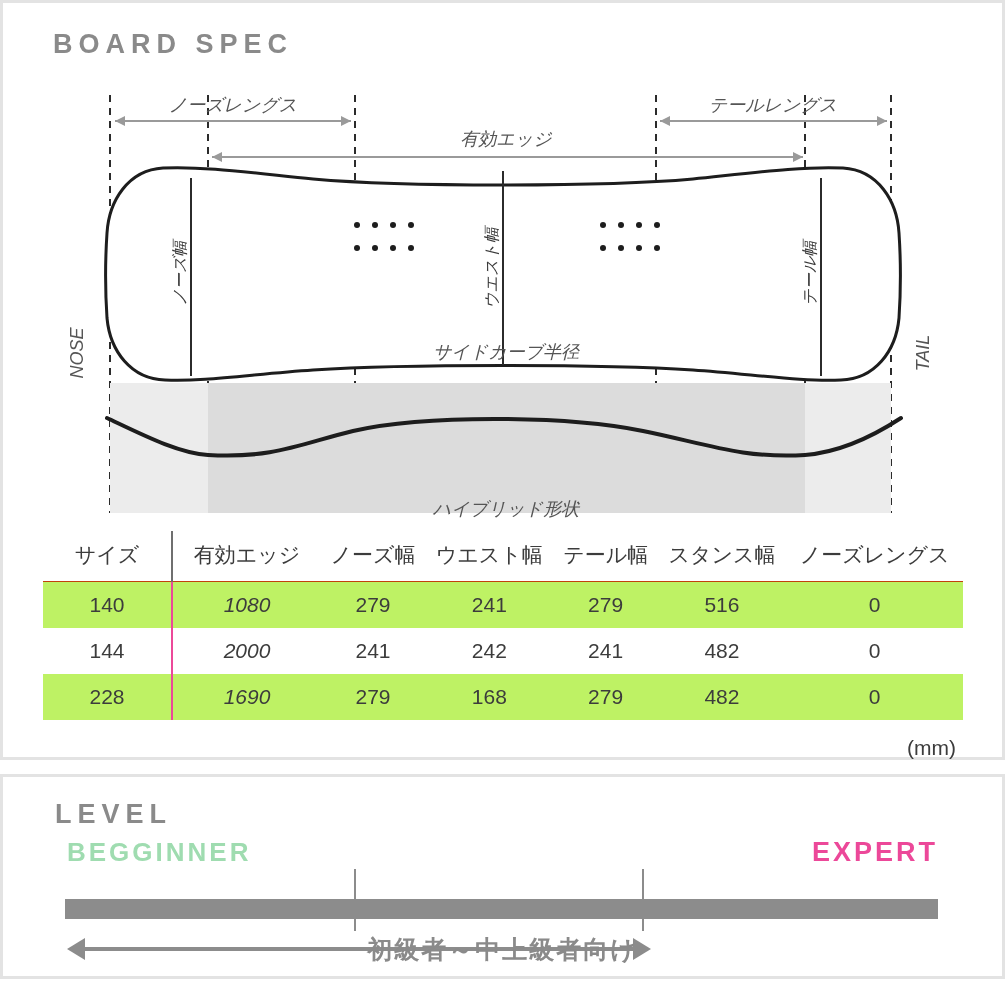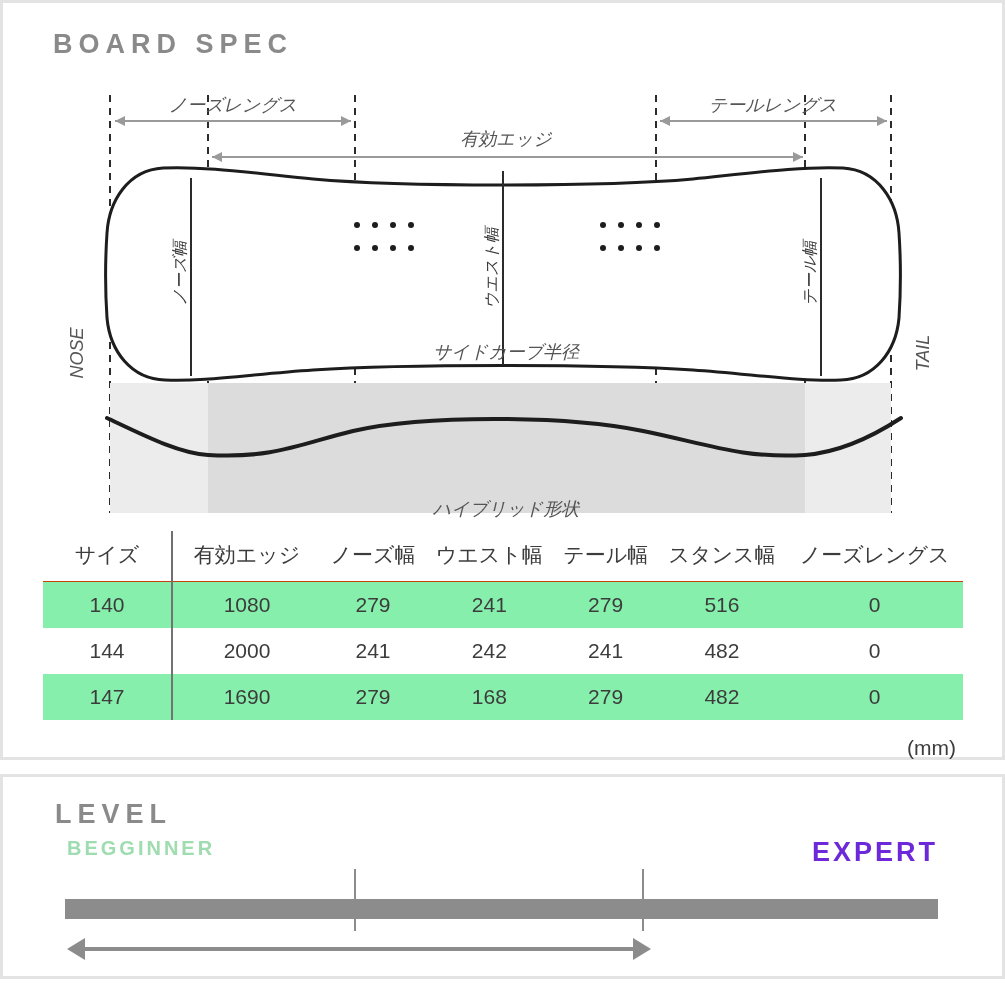--- a/index.html
+++ b/index.html
@@ -49,40 +49,40 @@
     padding:10px 4px 12px 4px;
     text-align:center;
     border-bottom:1px solid #c2410c;
     white-space:nowrap;
   }
   .spec-table td{
     padding:11px 4px;
     text-align:center;
     white-space:nowrap;
   }
-  .spec-table tbody tr.alt td{background:#86efac;}
+  .spec-table tbody tr.alt td{background:#bef264;}
   .spec-table th.c0,.spec-table td.c0{width:120px;}
   .spec-table th.c1,.spec-table td.c1{width:140px;border-left:2px solid #6f6f6f;}
-  .spec-table tbody td.c1{border-left:2px solid #737373;}
+  .spec-table tbody td.c1{border-left:2px solid #ec4899;font-style:italic;}
   .spec-table thead th.c1{border-left:2px solid #6f6f6f;}
   .unit{
     position:absolute;
     right:46px;top:733px;
     font-size:21px;
     color:#3c3c3c;
   }
 
   
   .lvl-begin{
     position:absolute;left:64px;top:60px;
-    font-size:20px;font-weight:bold;letter-spacing:3px;color:#9fdcb0;
+    font-size:26px;font-weight:bold;letter-spacing:3px;color:#9fdcb0;
   }
   .lvl-expert{
     position:absolute;right:64px;top:60px;
-    font-size:27px;font-weight:bold;letter-spacing:3px;color:#6d28d9;
+    font-size:27px;font-weight:bold;letter-spacing:3px;color:#ec4899;
   }
   .lvl-graphic{position:absolute;left:0;top:92px;width:100%;height:110px;}
   .lvl-caption{
     position:absolute;left:0;right:0;top:156px;
     text-align:center;
     font-size:25px;
     color:#8a8a8a;
     font-weight:bold;
     letter-spacing:2px;
   }
@@ -215,21 +215,21 @@
         <tr>
           <td class="c0">144</td>
           <td class="c1">2000</td>
           <td>241</td>
           <td>242</td>
           <td>241</td>
           <td>482</td>
           <td>0</td>
         </tr>
         <tr class="alt">
-          <td class="c0">147</td>
+          <td class="c0">228</td>
           <td class="c1">1690</td>
           <td>279</td>
           <td>168</td>
           <td>279</td>
           <td>482</td>
           <td>0</td>
         </tr>
       </tbody>
     </table>
 
@@ -247,15 +247,16 @@
         <line x1="640" y1="0" x2="640" y2="30" stroke="#8c8c8c" stroke-width="2"></line>
         <rect x="62" y="30" width="873" height="20" fill="#8c8c8c"></rect>
         <line x1="352" y1="50" x2="352" y2="62" stroke="#8c8c8c" stroke-width="2"></line>
         <line x1="640" y1="50" x2="640" y2="62" stroke="#8c8c8c" stroke-width="2"></line>
         <line x1="80" y1="80" x2="633" y2="80" stroke="#8c8c8c" stroke-width="4"></line>
         <path d="M64 80 l18 -11 v22 z" fill="#8c8c8c"></path>
         <path d="M648 80 l-18 -11 v22 z" fill="#8c8c8c"></path>
       </svg>
     </div>
 
+    <div class="lvl-caption">初級者～中上級者向け</div>
   </div>
 
 </div>
 
 </body></html>

